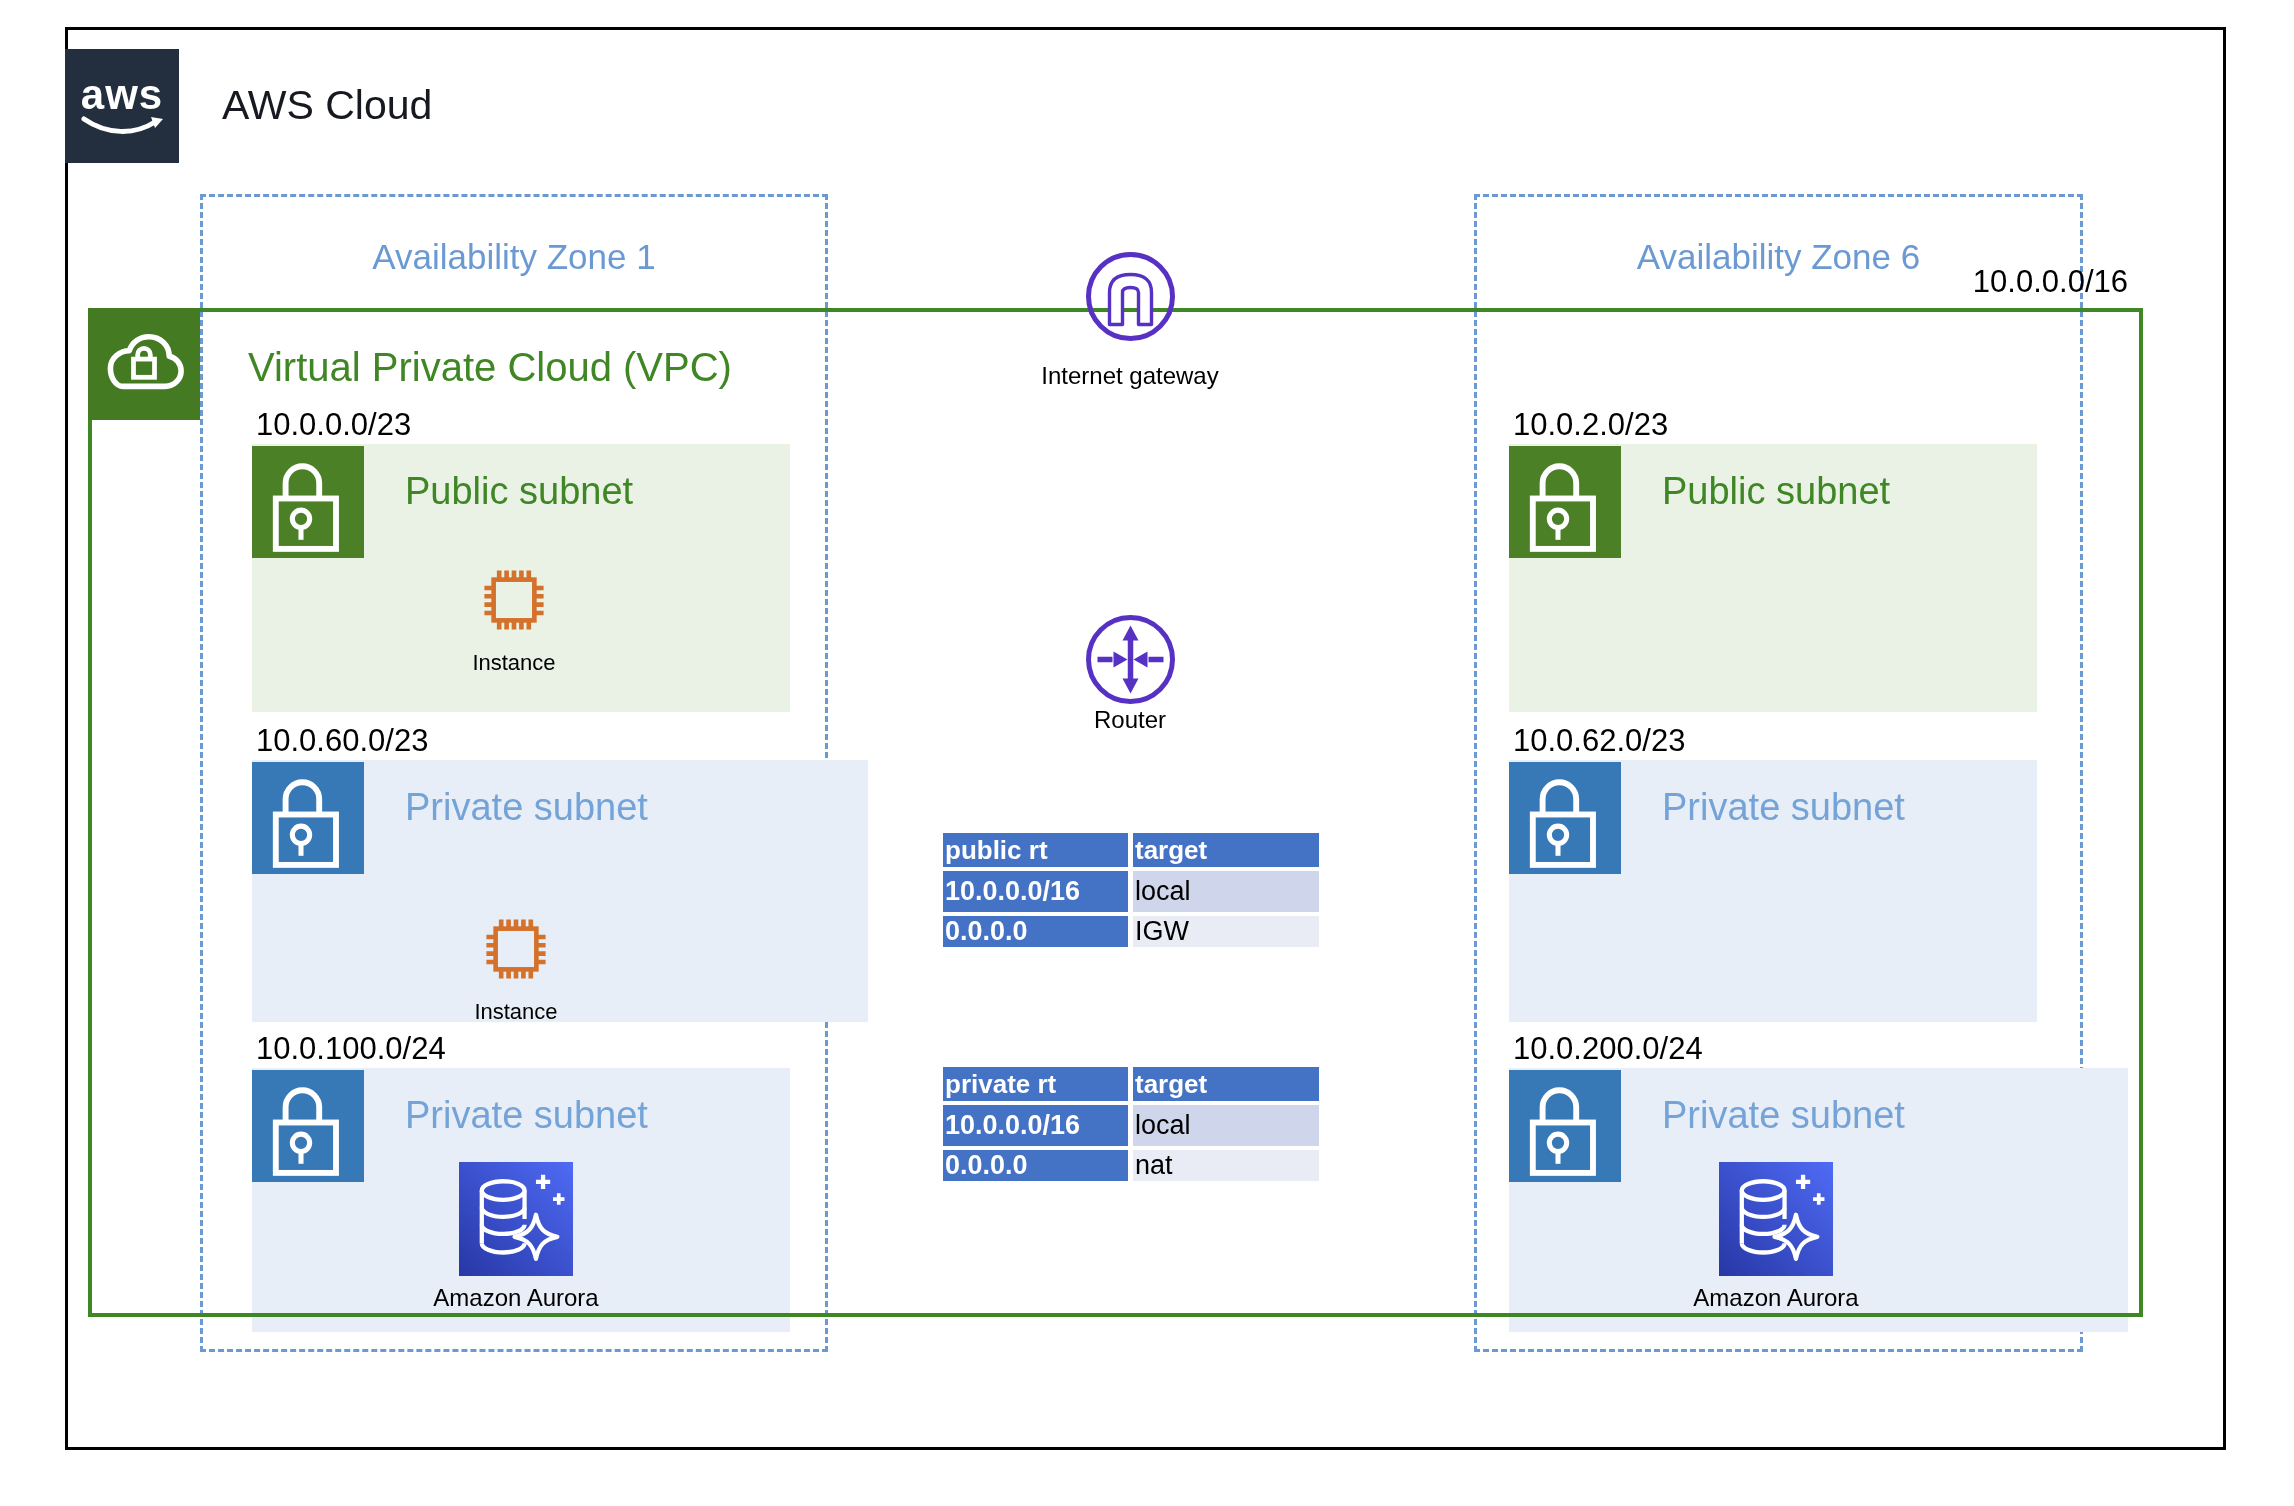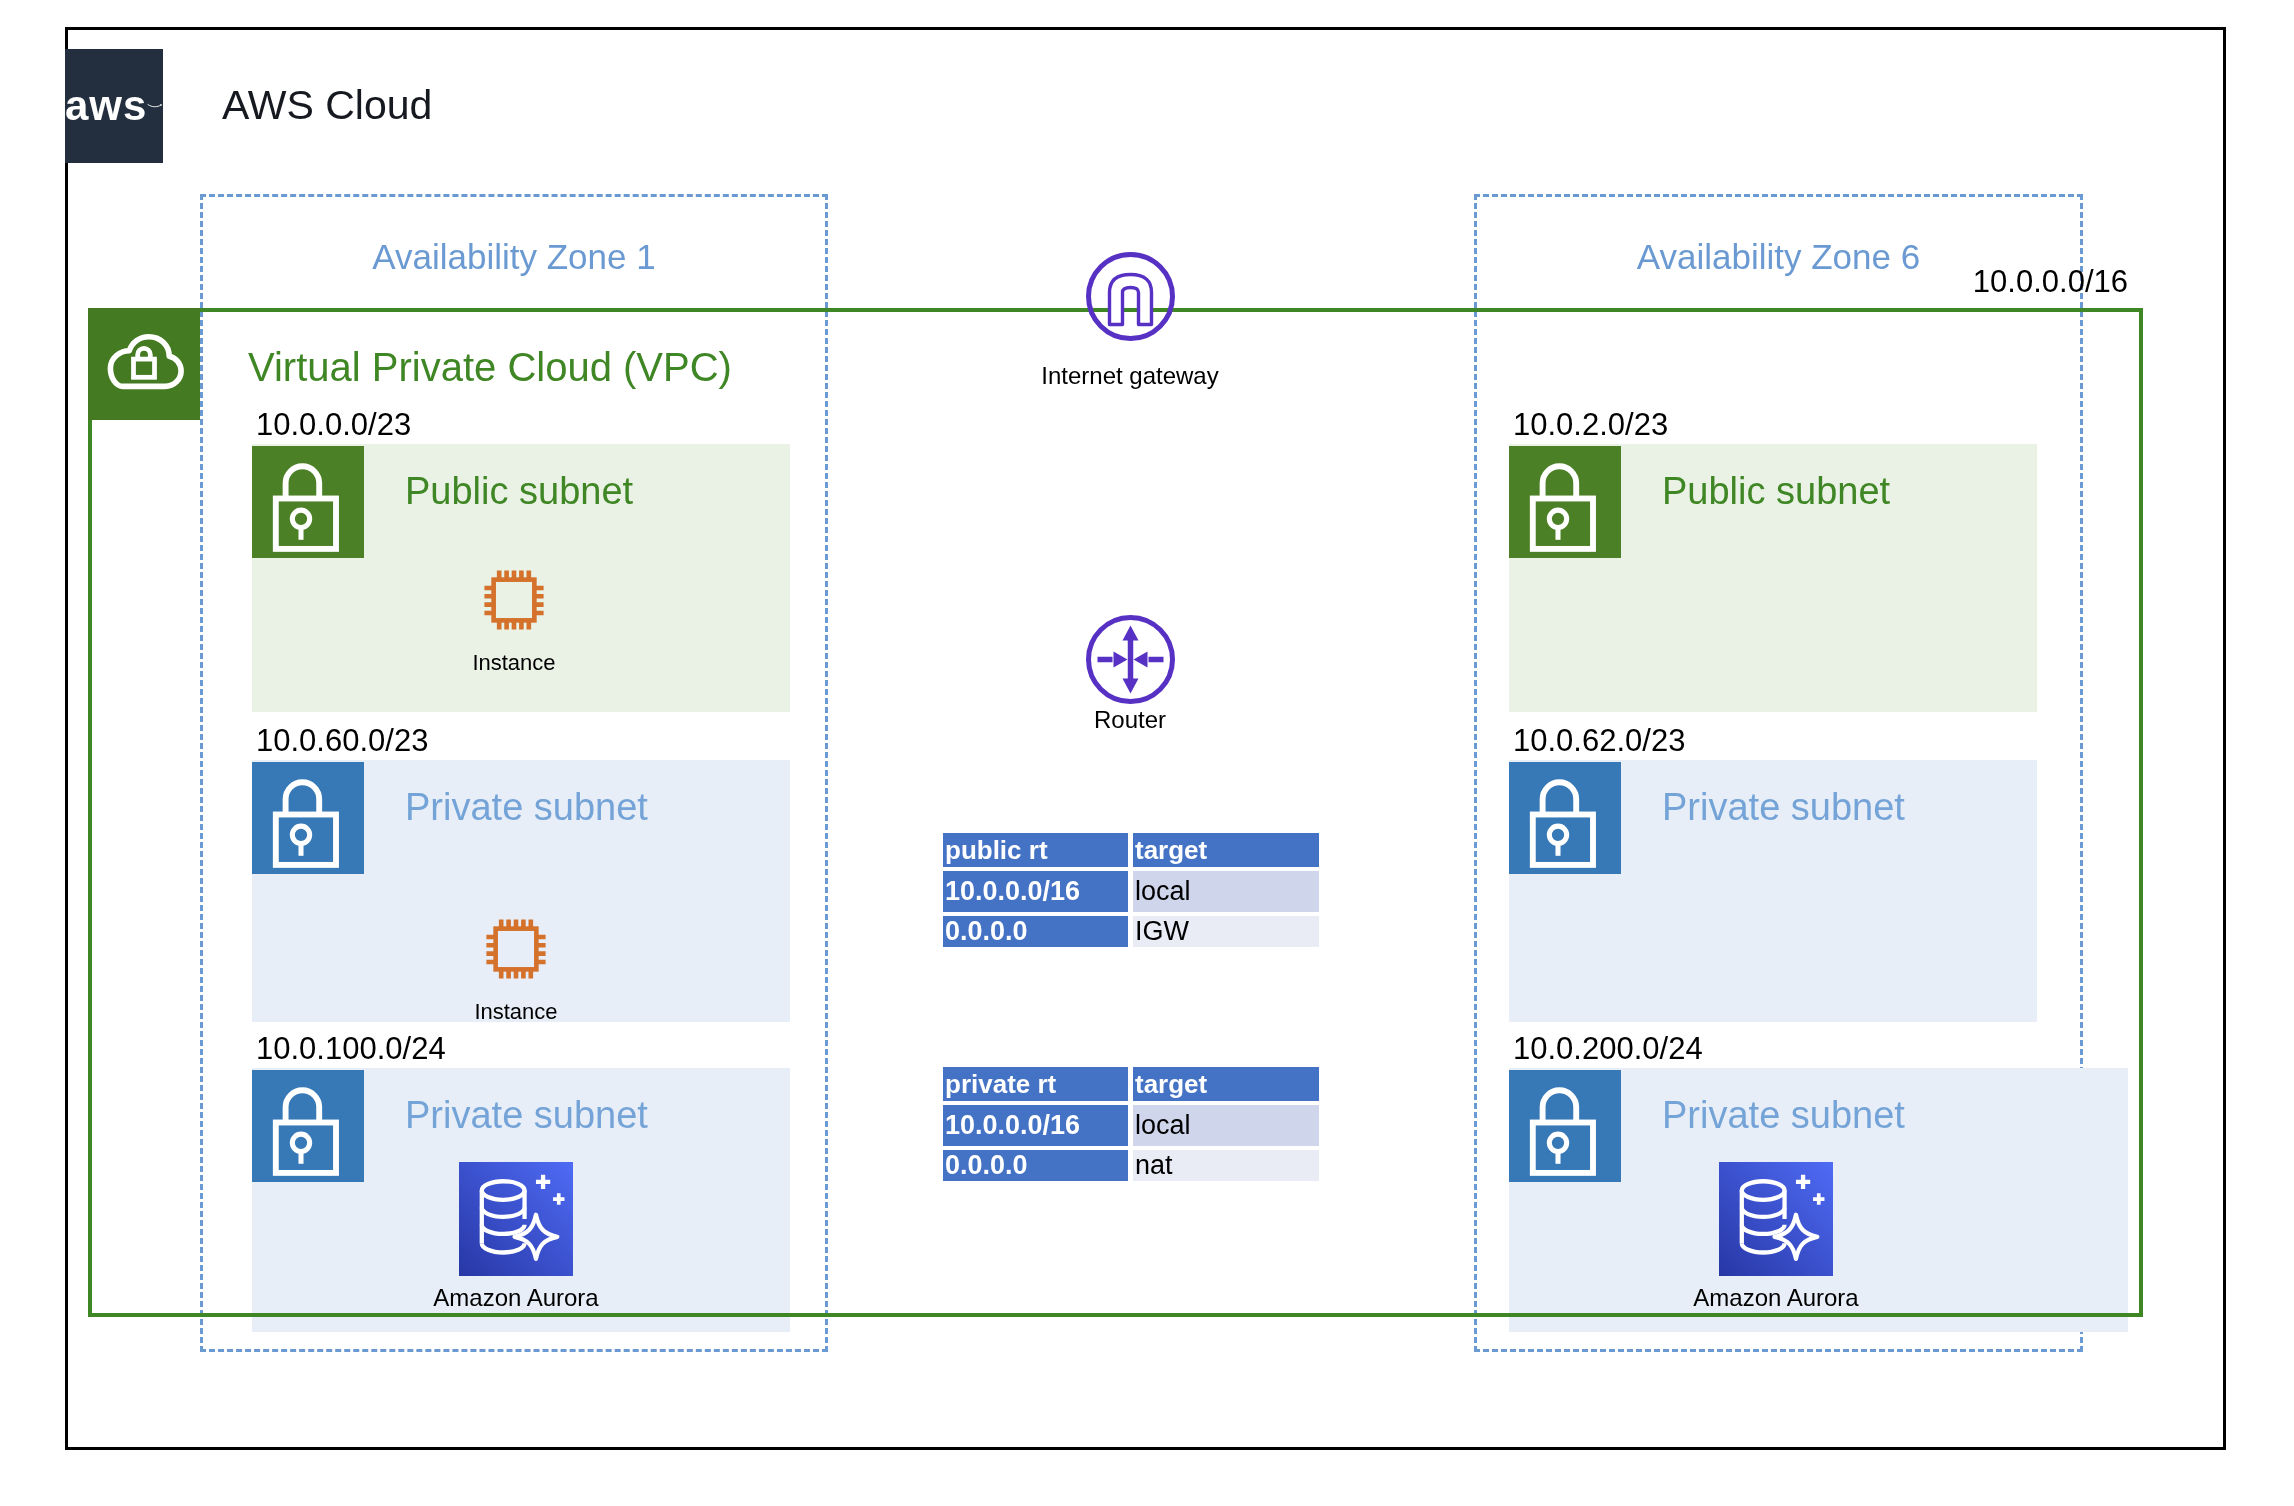--- a/index.html
+++ b/index.html
@@ -4,22 +4,22 @@
 <style>
   html,body { margin:0; padding:0; background:#fff; }
   .canvas {
     position:relative; width:2294px; height:1506px; background:#fff;
     font-family:"Liberation Sans", sans-serif; color:#000; overflow:hidden;
   }
   .abs { position:absolute; }
 
   .outer-border { left:65px; top:27px; width:2155px; height:1417px; border:3px solid #000; }
 
-  .aws-logo { left:65px; top:49px; width:98px; height:114px; background:#232F3E;
-    display:flex; flex-direction:row; align-items:center; justify-content:center; }
+  .aws-logo { left:65px; top:49px; width:114px; height:114px; background:#232F3E;
+    display:flex; flex-direction:column; align-items:center; justify-content:center; }
   .aws-logo-text { color:#fff; font-size:42px; font-weight:bold; line-height:1; letter-spacing:1px; }
   .diagram-title { left:222px; top:82px; font-size:41px; color:#16191f; }
 
   .az { border:3px dashed #6B9AD2; }
   .az1 { left:200px; top:194px; width:622px; height:1152px; }
   .az2 { left:1474px; top:194px; width:603px; height:1152px; }
   .az-label { position:absolute; top:40px; left:0; width:100%; text-align:center;
     font-size:35px; color:#6B9AD2; }
 
   .subnet { }
@@ -93,21 +93,21 @@
           <path d="M24 8 V18 M32 8 V18 M40 8 V18 M48 8 V18 M56 8 V18"></path>
           <path d="M24 62 V72 M32 62 V72 M40 62 V72 M48 62 V72 M56 62 V72"></path>
           <path d="M8 27 H18 M8 36 H18 M8 45 H18 M8 54 H18"></path>
           <path d="M62 27 H72 M62 36 H72 M62 45 H72 M62 54 H72"></path>
         </g>
       </svg>
       <div class="res-label" style="margin-top:13px">Instance</div>
     </div>
   </div>
 
-  <div class="abs subnet private-bg" style="left:252px;top:760px;width:538px;height:262px">
+  <div class="abs subnet private-bg" style="left:252px;top:760px;width:616px;height:262px">
     <div class="cidr-label">10.0.60.0/23</div>
     <div class="subnet-icon private-icon">
       <svg width="112" height="112" viewBox="0 0 80 80">
         <path d="M24 39 V26.5 a12 12 0 0 1 24 0 V39" fill="none" stroke="#fff" stroke-width="4.2"></path>
         <rect x="17" y="37.5" width="43" height="36" fill="none" stroke="#fff" stroke-width="4.2"></rect>
         <circle cx="35" cy="52" r="6.2" fill="none" stroke="#fff" stroke-width="3.6"></circle>
         <line x1="35" y1="58.2" x2="35" y2="67" stroke="#fff" stroke-width="3.6"></line>
       </svg>
     </div>
     <div class="subnet-title private-title">Private subnet</div>

